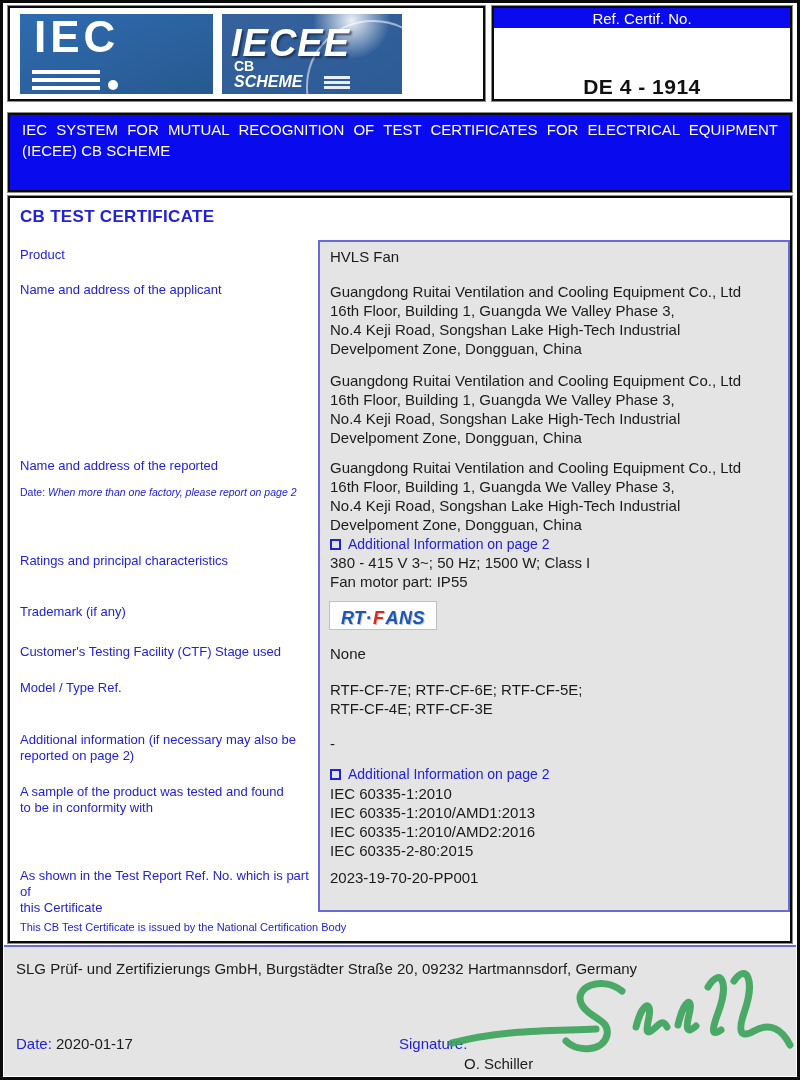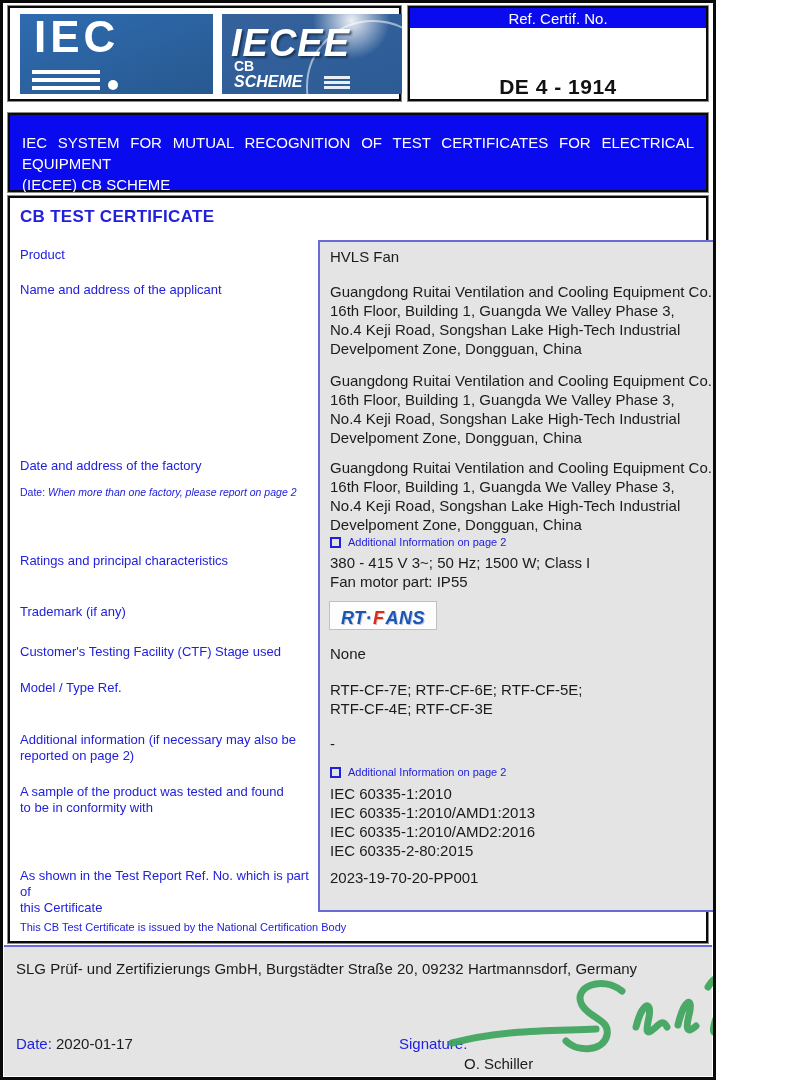--- a/index.html
+++ b/index.html
@@ -1,19 +1,19 @@
 <!DOCTYPE html>
 <html><head>
 <meta charset="utf-8">
 <style>
   * { margin:0; padding:0; box-sizing:border-box; }
   html,body { background:#fff; }
   body { font-family:"Liberation Sans", sans-serif; }
   .page {
-    position:relative; width:716px; height:1080px; background:#fff;
+    position:relative; width:800px; height:1080px; background:#fff;
     border:3px solid #0a0a0a; overflow:hidden;
   }
   .framed { border:2px solid #0a0a0a; outline:1px solid #8a8a8a; background:#fff; }
   
   .header-row { position:absolute; top:3px; left:5px; right:5px; height:95px; display:flex; gap:7px; }
   .logo-box { flex:1; position:relative; }
   .iec-sq {
     position:absolute; left:10px; top:6px; width:193px; height:80px;
     background:linear-gradient(160deg,#2f6bb0 0%, #27598f 100%); color:#fff;
   }
@@ -32,32 +32,32 @@
   .cb-txt { position:absolute; left:12px; top:44px; font-size:14px; font-weight:bold; }
   .scheme-txt { position:absolute; left:12px; top:59px; font-size:16px; font-weight:bold; font-style:italic; }
   .iecee-bar { position:absolute; left:102px; width:26px; height:3px; background:#e8eef5; }
   .ref-box { width:300px; display:flex; flex-direction:column;gap:47px; }
   .ref-title { background:#0a0aee; color:#fff; text-align:center; font-size:15px; height:42%;
     display:flex; align-items:center; justify-content:center; }
   .ref-no { flex:1; display:flex; align-items:center; justify-content:center;
     font-size:21px; font-weight:bold; color:#111; letter-spacing:.5px; }
   
   .banner { position:absolute; top:110px; left:5px; right:5px; height:79px;
-    background:#0a0aee; color:#fff; padding:17px 12px 0 12px; font-size:15px; line-height:21px; }
+    background:#0a0aee; color:#fff; padding:4px 12px 0 12px; font-size:15px; line-height:21px; }
   .banner-l1 { text-align:justify; text-align-last:justify; }
   
   .body-box { position:absolute; top:193px; left:5px; right:5px; height:747px; }
   .doc-title { position:absolute; left:10px; top:9px; font-size:17px; font-weight:bold; color:#2121dd; letter-spacing:.3px; }
   .gray-box { position:absolute; left:308px; top:42px; width:472px; height:672px;
     background:#e4e4e4; border:2px solid #6b6bd6; }
   .lbl { position:absolute; left:10px; width:296px; color:#2121dd; font-size:13px; line-height:16px; white-space:pre-line; }
   .val { position:absolute; left:320px; width:452px; color:#1b1b1b; font-size:15px; line-height:19px; white-space:pre-line; }
   .note { position:absolute; left:10px; width:300px; color:#2121dd; font-size:10.5px; }
   .note i { font-style:italic; }
-  .addinfo { position:absolute; left:320px; color:#2121dd; font-size:11px; display:flex; align-items:center; }
+  .addinfo { position:absolute; left:320px; color:#2121dd; font-size:14px; display:flex; align-items:center; }
   .chk { display:inline-block; width:11px; height:11px; border:2px solid #2121dd; margin-right:7px; background:transparent; }
   .tm-box { position:absolute; left:320px; top:404px; width:106px; height:27px; background:#fdfdfd;
     box-shadow:0 0 0 1px #c0c0c0; display:flex; align-items:flex-end; justify-content:center;
     font-style:italic; font-weight:bold; font-size:18px; letter-spacing:.5px; }
   .tm-blue { color:#1d55b4; text-shadow:1px 1px 0 #b9c6da; }
   .tm-red { color:#d92b1c; text-shadow:1px 1px 0 #e0b9b4; margin:0 1px; }
   .issued { position:absolute; left:10px; top:723px; color:#2121dd; font-size:11px; }
   
   .ncb-box { position:absolute; top:942px; left:1px; right:1px; bottom:1px;
     background:#e4e4e4; border-top:2px solid #6b6bd6; }
@@ -115,21 +115,21 @@
     <div class="val" style="top:84px">Guangdong Ruitai Ventilation and Cooling Equipment Co., Ltd
 16th Floor, Building 1, Guangda We Valley Phase 3,
 No.4 Keji Road, Songshan Lake High-Tech Industrial
 Develpoment Zone, Dongguan, China</div>
 
     <div class="val" style="top:173px">Guangdong Ruitai Ventilation and Cooling Equipment Co., Ltd
 16th Floor, Building 1, Guangda We Valley Phase 3,
 No.4 Keji Road, Songshan Lake High-Tech Industrial
 Develpoment Zone, Dongguan, China</div>
 
-    <div class="lbl" style="top:260px">Date and address of the factory</div>
+    <div class="lbl" style="top:260px">Name and address of the reported</div>
     <div class="note" style="top:288px"><span>Date: </span><i>When more than one factory, please report on page 2</i></div>
     <div class="val" style="top:260px">Guangdong Ruitai Ventilation and Cooling Equipment Co., Ltd
 16th Floor, Building 1, Guangda We Valley Phase 3,
 No.4 Keji Road, Songshan Lake High-Tech Industrial
 Develpoment Zone, Dongguan, China</div>
     <div class="addinfo" style="top:338px">
       <span class="chk"></span>
       <span>Additional Information on page 2</span>
     </div>
 

